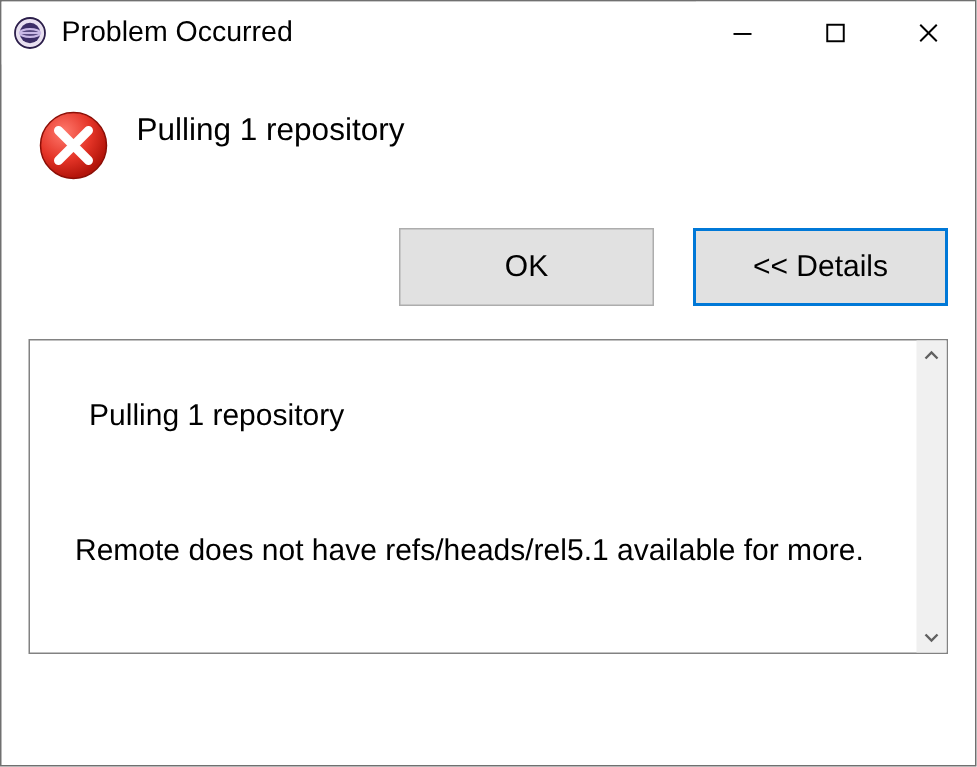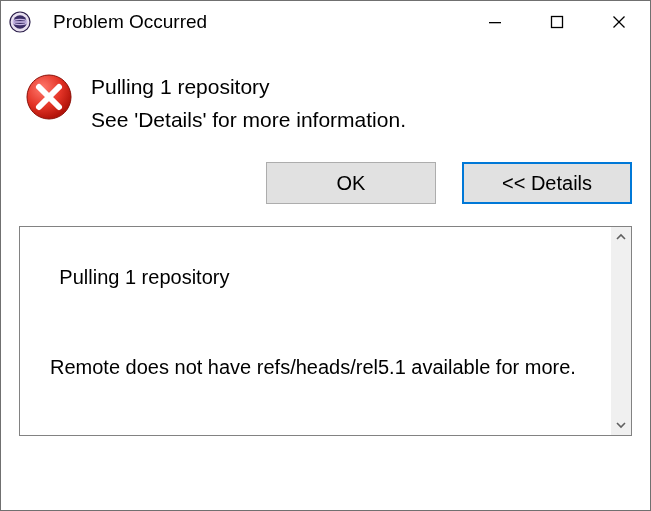--- a/index.html
+++ b/index.html
@@ -15,21 +15,20 @@
     overflow: hidden;
     border: 1px solid #707070;
   }
   
   .titlebar {
     display: flex;
     align-items: center;
     height: 42px;
     background: #ffffff;
     padding-left: 8px;
-    gap: 12px;
   }
   .app-icon {
     width: 22px;
     height: 22px;
     margin-right: 10px;
     flex-shrink: 0;
   }
   .title-text {
     font-size: 19px;
     color: #000;
@@ -74,21 +73,21 @@
   }
   
   .button-row {
     display: flex;
     justify-content: flex-end;
     gap: 14px;
     padding: 4px 0 22px 0;
   }
   .btn {
     min-width: 170px;
-    height: 42px;
+    height: 52px;
     font-size: 20px;
     font-family: inherit;
     border: 1px solid #adadad;
     background: #e1e1e1;
     cursor: pointer;
     padding: 16px 14px;
     display: flex;
     align-items: center;
     justify-content: center;
   }
@@ -188,21 +187,20 @@
             <stop offset="60%" stop-color="#e43427"></stop>
             <stop offset="100%" stop-color="#b3140a"></stop>
           </radialGradient>
         </defs>
         <circle cx="24" cy="24" r="22" fill="url(#rg)" stroke="#8c0f07" stroke-width="1"></circle>
         <path d="M14 14 L34 34 M34 14 L14 34" stroke="#ffffff" stroke-width="6" stroke-linecap="round"></path>
       </svg>
     </span>
     <div class="message-text">
       <div>Pulling 1 repository</div>
-      <div>See 'Details' for more information.</div>
     </div>
   </div>
 
   <div class="button-row">
     <button class="btn">OK</button>
     <button class="btn default">&lt;&lt; Details</button>
   </div>
 
   <div class="details-wrap">
     <div class="details-panel">

